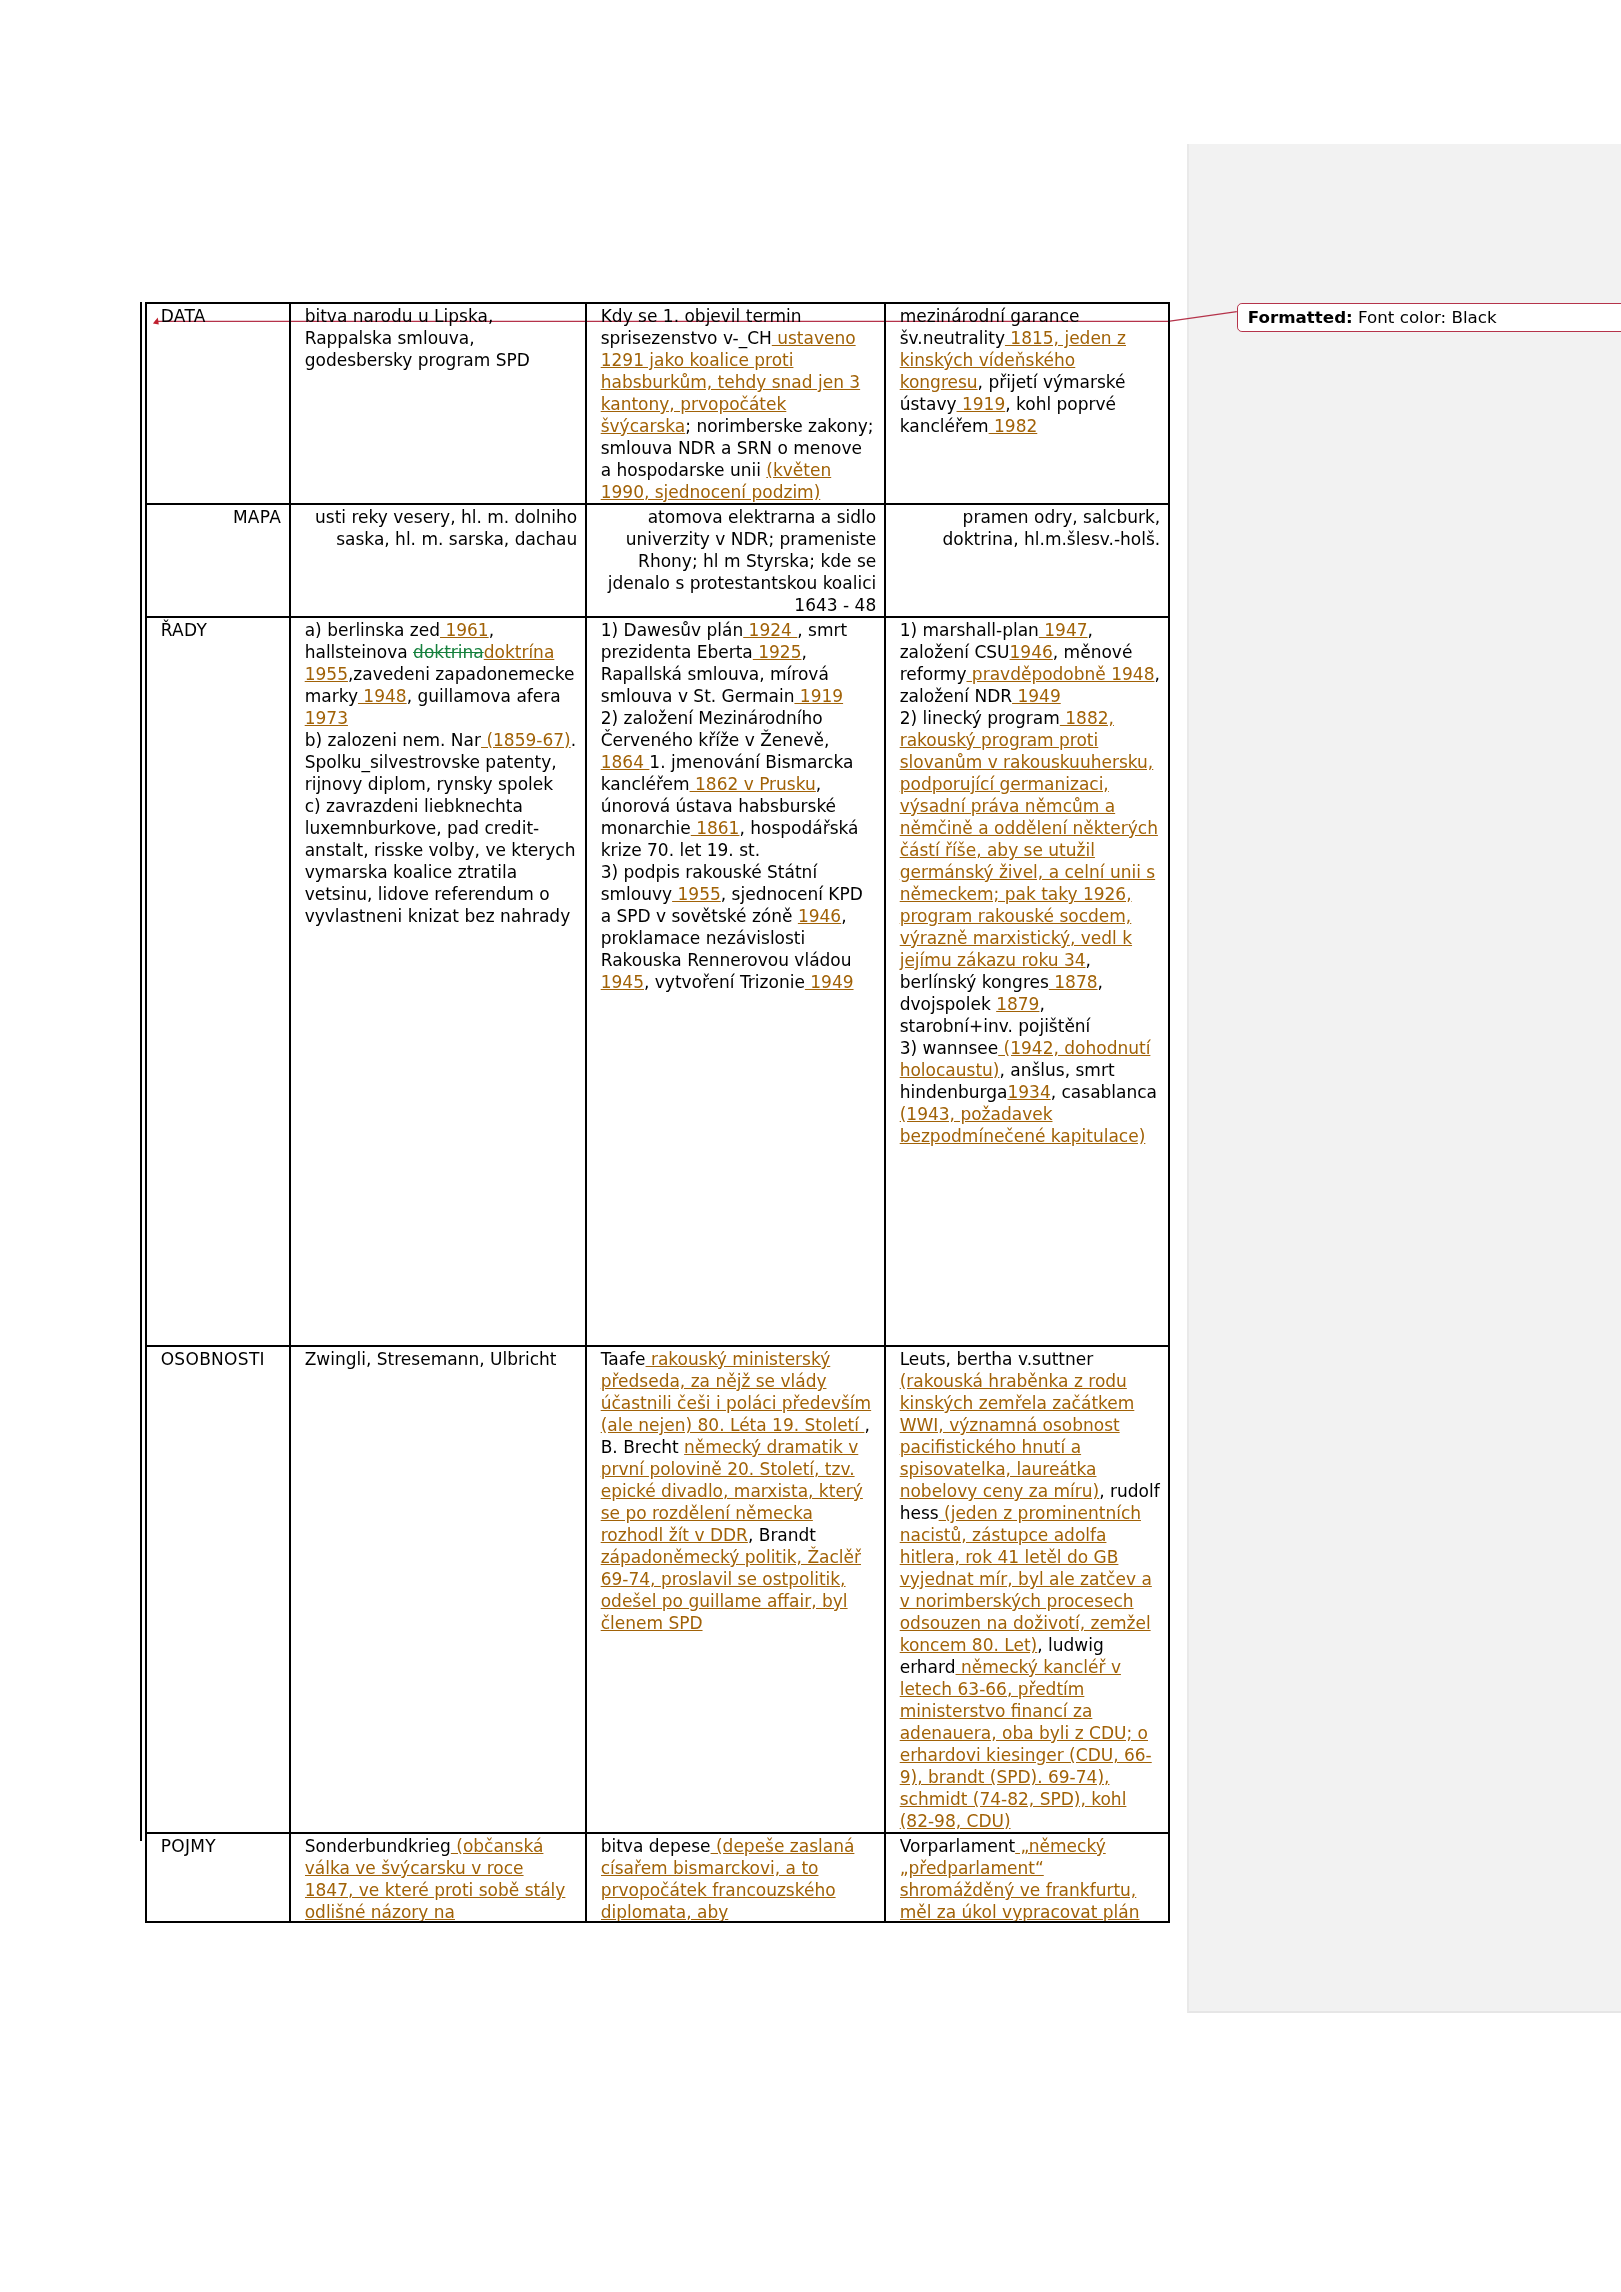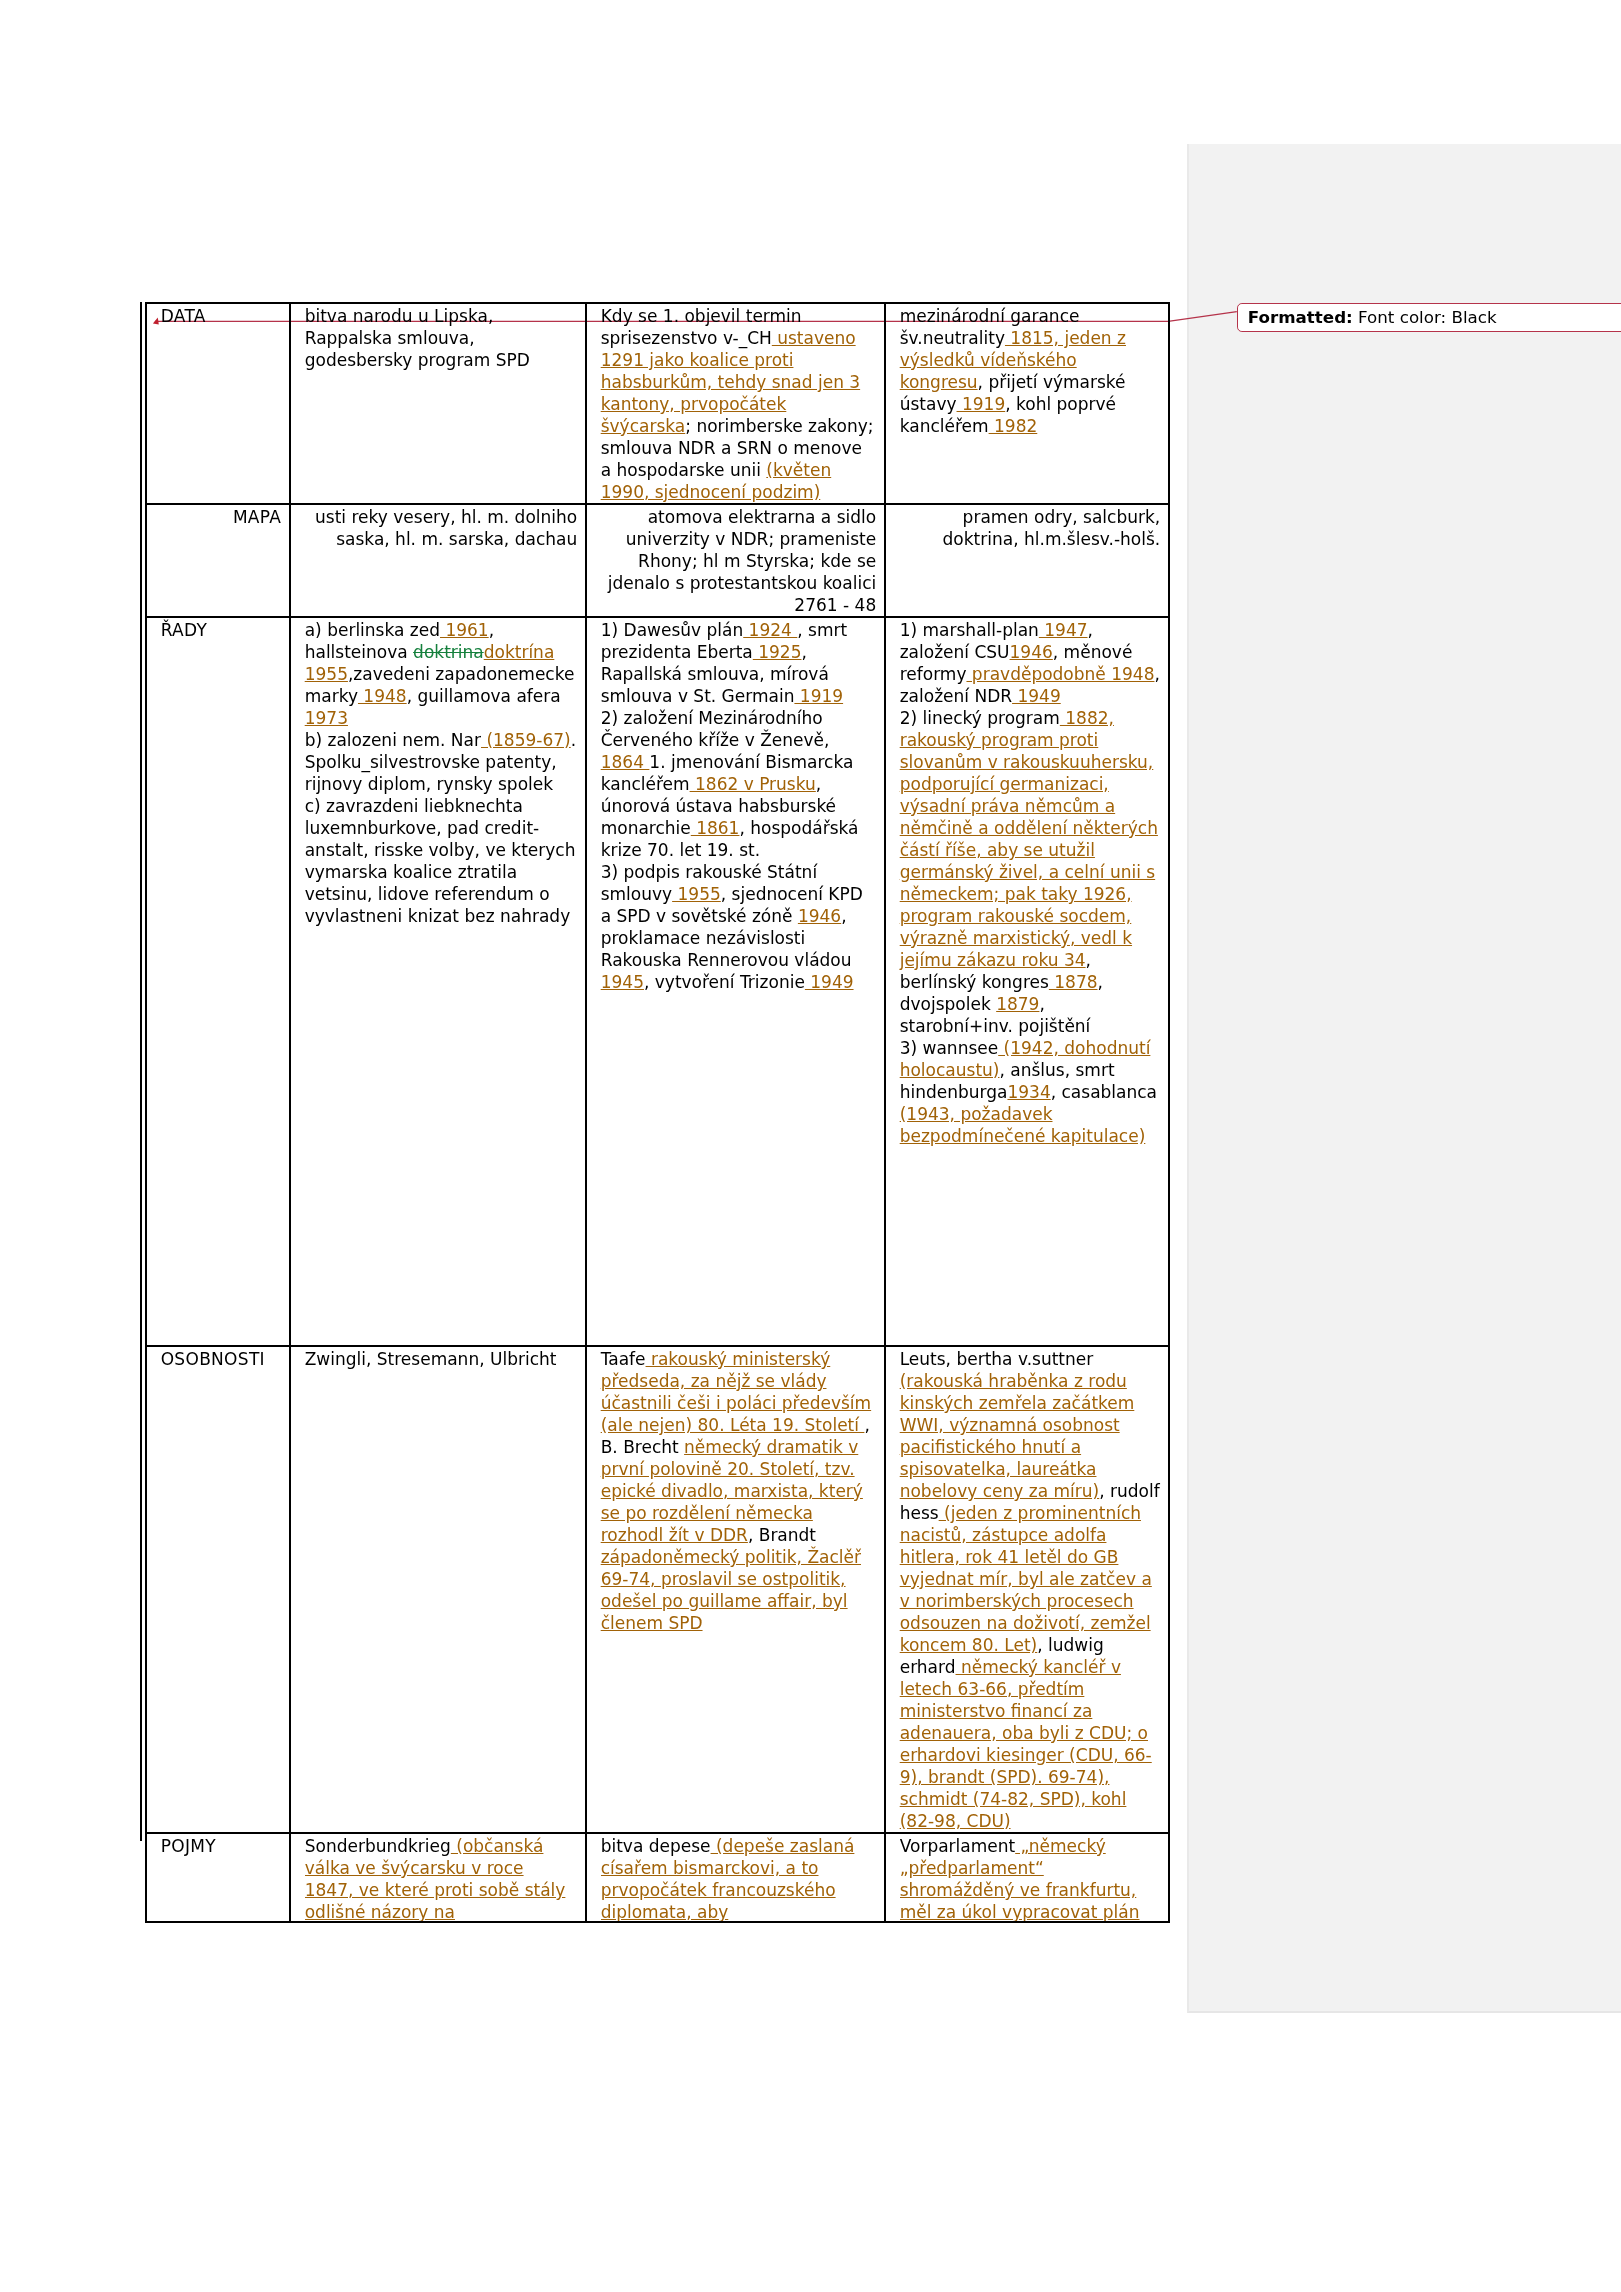--- a/index.html
+++ b/index.html
@@ -48,30 +48,30 @@
   <tbody id="tbody">
       <tr style="height: 196px;">
         <td class="head">DATA</td>
         <td>
           <div><span>bitva narodu u Lipska, Rappalska smlouva, godesbersky program SPD</span></div>
         </td>
         <td>
           <div><span>Kdy se 1. objevil termin sprisezenstvo v-_CH</span><span class="ins"> ustaveno 1291 jako koalice proti habsburkům, tehdy snad jen 3 kantony, prvopočátek švýcarska</span><span>; norimberske zakony; smlouva NDR a SRN o menove a hospodarske unii </span><span class="ins">(květen 1990, sjednocení podzim)</span></div>
         </td>
         <td>
-          <div><span>mezinárodní garance šv.neutrality</span><span class="ins"> 1815, jeden z výsledků vídeňského kongresu</span><span>, přijetí výmarské ústavy</span><span class="ins"> 1919</span><span>, kohl poprvé kancléřem</span><span class="ins"> 1982</span></div>
+          <div><span>mezinárodní garance šv.neutrality</span><span class="ins"> 1815, jeden z kinských vídeňského kongresu</span><span>, přijetí výmarské ústavy</span><span class="ins"> 1919</span><span>, kohl poprvé kancléřem</span><span class="ins"> 1982</span></div>
         </td>
       </tr>
       <tr style="height: 98px; text-align: right;">
         <td class="head">MAPA</td>
         <td>
           <div><span>usti reky vesery, hl. m. dolniho saska, hl. m. sarska, dachau</span></div>
         </td>
         <td>
-          <div><span>atomova elektrarna a sidlo univerzity v NDR; prameniste Rhony; hl m Styrska; kde se jdenalo s protestantskou koalici 2761 - 48</span></div>
+          <div><span>atomova elektrarna a sidlo univerzity v NDR; prameniste Rhony; hl m Styrska; kde se jdenalo s protestantskou koalici 1643 - 48</span></div>
         </td>
         <td>
           <div><span>pramen odry, salcburk, doktrina, hl.m.šlesv.-holš.</span></div>
         </td>
       </tr>
       <tr style="height: 729px;">
         <td class="head">ŘADY</td>
         <td>
           <div><span>a) berlinska zed</span><span class="ins"> 1961</span><span>, hallsteinova </span><span class="del">doktrina</span><span class="ins">doktrína 1955</span><span>,zavedeni zapadonemecke marky</span><span class="ins"> 1948</span><span>, guillamova afera</span><span class="ins"> 1973</span><br><span>b) zalozeni nem. Nar</span><span class="ins"> (1859-67)</span><span>. Spolku_silvestrovske patenty, rijnovy diplom, rynsky spolek</span><br><span>c) zavrazdeni liebknechta luxemnburkove, pad credit-anstalt, risske volby, ve kterych vymarska koalice ztratila vetsinu, lidove referendum o vyvlastneni knizat bez nahrady</span></div>
         </td>

